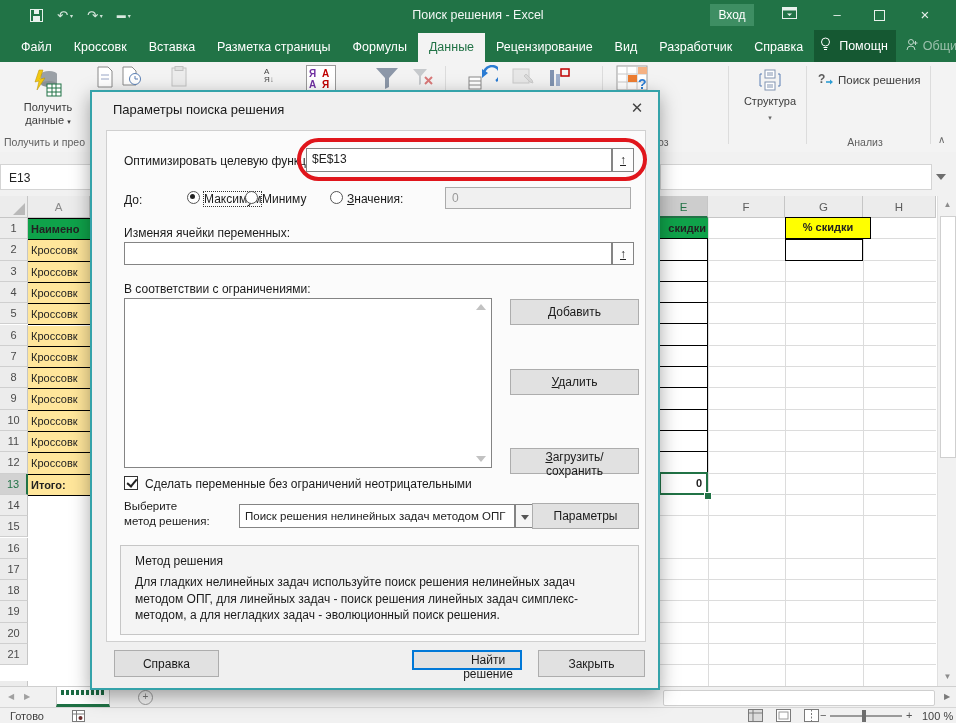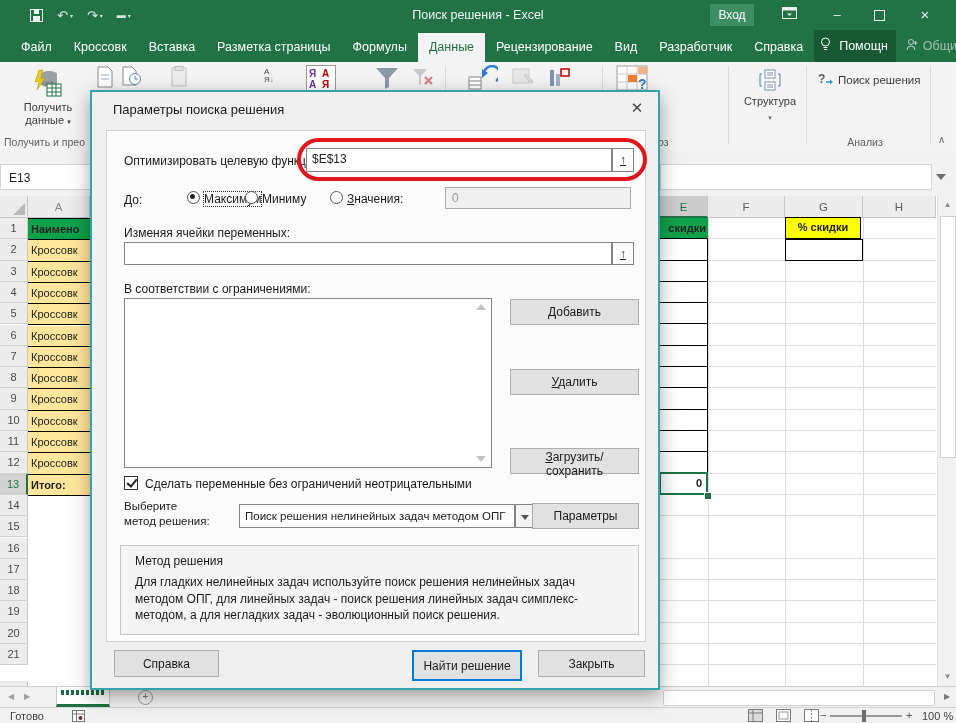--- a/index.html
+++ b/index.html
@@ -62,21 +62,21 @@
   .a-head{background:#0fa24a;font-weight:bold;}
   .a-total{font-weight:bold;}
   .gridR{position:absolute;left:660px;top:218px;width:276px;height:468px;
          background:repeating-linear-gradient(to bottom,#fff 0 20.3px,#dcdcdc 20.3px 21.3px);}
   .vline{position:absolute;top:0;width:1px;height:468px;background:#dcdcdc;}
   .etable{position:absolute;left:660px;top:218px;width:48px;height:277px;box-sizing:border-box;
           background:repeating-linear-gradient(to bottom,#fff 0 20.3px,#000 20.3px 21.3px);
           border-right:1.5px solid #000;}
   .cellE1{position:absolute;left:660px;top:218px;width:46px;height:20px;background:#0fa24a;
           font-weight:bold;font-size:11px;line-height:20px;text-align:right;padding-right:2px;}
-  .cellG1{position:absolute;left:785px;top:217px;width:76px;height:22px;box-sizing:border-box;background:#ffff00;
+  .cellG1{position:absolute;left:785px;top:217px;width:86px;height:22px;box-sizing:border-box;background:#ffff00;
           border:1.5px solid #000;font-weight:bold;font-size:11px;line-height:19px;text-align:center;}
   .cellG2{position:absolute;left:785px;top:238.5px;width:78px;height:22px;box-sizing:border-box;background:#fff;border:1.5px solid #000;}
   .cellE13{position:absolute;left:659px;top:472px;width:49px;height:23px;box-sizing:border-box;background:#fff;
            border:2px solid #217346;font-weight:bold;font-size:11px;line-height:19px;text-align:right;padding-right:4px;}
   .handle{position:absolute;left:704px;top:492px;width:6px;height:6px;background:#217346;border:1px solid #fff;}
 
   
   .vscroll{position:absolute;left:937px;top:196px;width:19px;height:490px;background:#f1f1f1;border-left:1px solid #e0e0e0;}
   .sbtn{position:absolute;left:0;width:19px;height:18px;text-align:center;color:#8c8c8c;font-size:8px;line-height:18px;}
   .vthumb{position:absolute;left:2px;top:20px;width:14px;height:240px;background:#ffffff;border:1px solid #cfcfcf;}
@@ -499,17 +499,17 @@
     <div class="combo">Поиск решения нелинейных задач методом ОПГ</div>
     <div class="comboarr"></div>
     <button class="btn" style="left:440px;top:411px;width:107px;height:26px;">Параметры</button>
 
     <div class="groupbox">
       <div class="lbl" style="left:14px;top:8px;">Метод решения</div>
       <div style="position:absolute;left:14px;top:28px;width:482px;font-size:12px;line-height:16.5px;color:#1a1a1a;">Для гладких нелинейных задач используйте поиск решения нелинейных задач методом ОПГ, для линейных задач - поиск решения линейных задач симплекс-методом, а для негладких задач - эволюционный поиск решения.</div>
     </div>
 
     <button class="btn" style="left:22px;top:558px;width:105px;height:27px;">Справка</button>
-    <button class="btn default" style="left:320px;top:558px;width:110px;height:31px;">Найти решение</button>
+    <button class="btn default" style="left:320px;top:558px;width:110px;height:20px;padding-left:48px;">Найти решение</button>
     <button class="btn" style="left:446px;top:558px;width:107px;height:27px;">Закрыть</button>
   </div>
 
 </div>
 
 </body></html>

